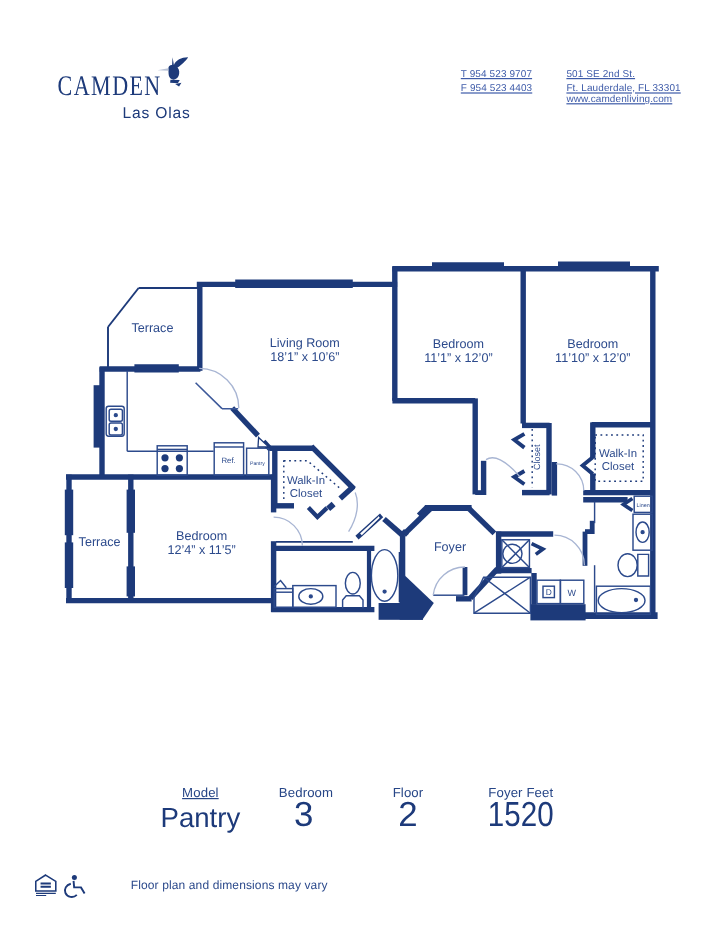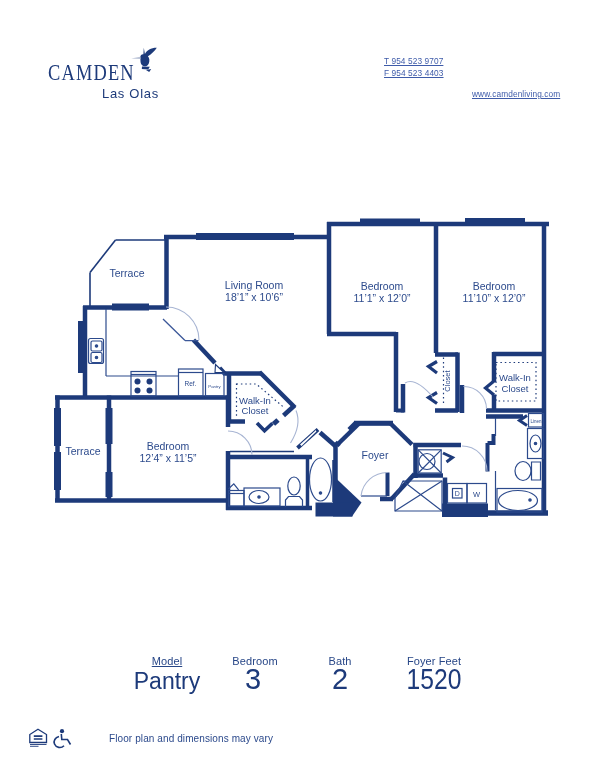--- a/index.html
+++ b/index.html
@@ -22,21 +22,22 @@
   <div id="camden">CAMDEN</div>
   <div id="lasolas">Las Olas</div>
   <svg id="bird" style="position:absolute;left:128px;top:44px" width="32" height="30" viewBox="0 0 32 30">
 
     <path d="M12.3,13.0 C12.4,11.2 13.7,10.0 15.4,10.2 L15.8,3.8 L16.9,10.1 C18.6,6.2 23.2,3.6 28.8,3.7 C26.8,6.8 22.9,10.5 19.9,12.3 C21.6,14.0 21.8,17.1 20.8,19.4 C19.8,21.8 17.3,22.9 15.3,22.1 C13.6,21.3 12.6,19.6 12.5,17.6 Z" fill="#1d3a7a"></path>
     <path d="M14.0,22.5 L21.8,22.7 L20.2,25.4 L13.8,24.9 Z" fill="#1d3a7a"></path>
     <path d="M18.0,25.9 L23.2,24.9 L21.2,28.0 Z" fill="#1d3a7a"></path>
     <path d="M3.2,14.5 L12.3,12.8 L12.4,14.9 Z" fill="#b9c2d6"></path>
   </svg>
   <div class="contact" style="left:384px;top:54.5px">T 954 523 9707<br>F 954 523 4403</div>
-  <div class="contact" style="left:472px;top:88px">www.camdenliving.com</div>
+  <div class="contact" style="left:472px;top:54.5px">501 SE 2nd St.<br>Ft. Lauderdale, FL 33301</div>
+  <div class="contact" style="left:472px;top:76px">www.camdenliving.com</div>
 
   <svg id="plan" style="position:absolute;left:0;top:0" width="600" height="776" viewBox="0 0 600 776">
     <g stroke="#1d3a7a" fill="none" stroke-linecap="butt">
 
       <g stroke-width="4.5">
 
         <path d="M327,224 H549"></path>
 
         <path d="M544,222 V515"></path>
 
@@ -271,21 +272,21 @@
       <text x="476.5" y="496.5" font-size="7.5">W</text>
       <text x="450" y="381" font-size="7.5" transform="rotate(-90 450 381)">Closet</text>
     </g>
   </svg>
 
   <div id="sum">
     <div class="sl" style="left:137px;top:655.5px;width:60px;text-align:center;text-decoration:underline;">Model</div>
     <div class="sv" style="left:107px;top:670px;width:120px;text-align:center;">Pantry</div>
     <div class="sl" style="left:225px;top:655.5px;width:60px;text-align:center;">Bedroom</div>
     <div class="sn" style="left:223px;top:665px;width:60px;text-align:center;">3</div>
-    <div class="sl" style="left:310px;top:655.5px;width:60px;text-align:center;">Bath</div>
+    <div class="sl" style="left:310px;top:655.5px;width:60px;text-align:center;">Floor</div>
     <div class="sn" style="left:310px;top:665px;width:60px;text-align:center;">2</div>
     <div class="sl" style="left:394px;top:655.5px;width:80px;text-align:center;white-space:nowrap;">Foyer Feet</div>
     <div class="sn" style="left:402px;top:665px;width:60px;text-align:center;transform:scaleX(0.85);">1520</div>
   </div>
 
   <svg style="position:absolute;left:29px;top:728px" width="55" height="24" viewBox="0 0 55 24">
     <g stroke="#1d3a7a" fill="none" stroke-width="1.3">
       <path d="M9,1.2 L17.5,6.5 V14.5 H0.8 V6.5 Z"></path>
       <path d="M4.8,8.2 H13.4 M4.8,11 H13.4" stroke-width="1.7"></path>
     </g>

